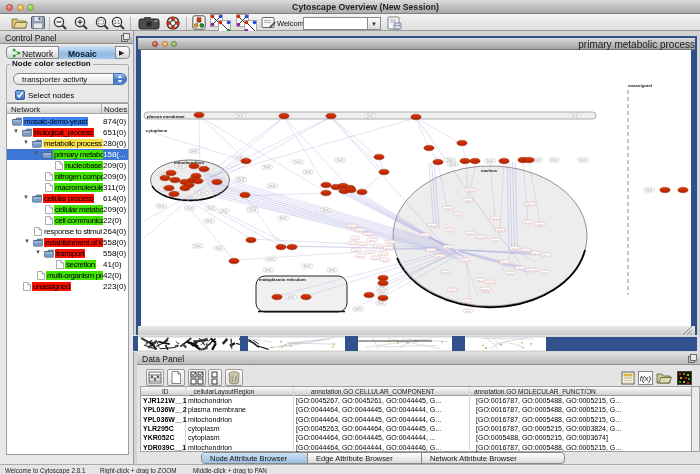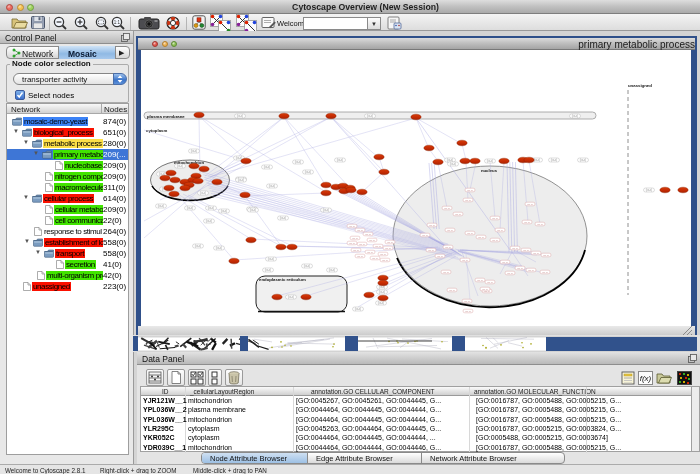--- a/index.html
+++ b/index.html
@@ -217,21 +217,21 @@
       </div>
       <div class="abs trow" style="top:44.5px">
         <div class="abs" style="left:0;top:0;width:121px;height:11px;background:#3e76d6"></div>
         <div class="abs" style="left:26px;top:1.5px;font-size:6px;color:#555">▼</div>
         <svg class="abs" style="left:35px;top:1px" width="10" height="9" viewBox="0 0 10 9">
           <path d="M0.5 2.5 L3.5 2.5 L4.5 1 L9.5 1 L9.5 2.5 Z" fill="#7291b4" stroke="#3c5a7c" stroke-width="0.6"></path>
           <rect x="0.5" y="2.5" width="9" height="5.8" rx="0.8" fill="#7b9cc0" stroke="#3c5a7c" stroke-width="0.6"></rect>
           <rect x="1.2" y="3.2" width="7.6" height="1.6" fill="#a9c2da" opacity="0.8"></rect>
         </svg>
         <div class="tlabel" style="left:46px;max-width:50px;overflow:hidden;background:#41e400;">primary metabo</div>
-        <div class="tcount" style="color:#fff;line-height:11px">209(...</div>
+        <div class="tcount" style="color:#fff;line-height:11px">158(...</div>
       </div>
       <div class="abs trow" style="top:55.5px">
         <svg class="abs" style="left:48px;top:1px" width="8" height="9" viewBox="0 0 8 9">
           <path d="M0.5 0.5 L5 0.5 L7.5 3 L7.5 8.5 L0.5 8.5 Z" fill="#ffffff" stroke="#8a8a8a" stroke-width="0.7"></path>
           <path d="M5 0.5 L5 3 L7.5 3" fill="none" stroke="#8a8a8a" stroke-width="0.7"></path>
         </svg>
         <div class="tlabel" style="left:57px;max-width:39px;overflow:hidden;background:#41e400;">nucleobase-</div>
         <div class="tcount" style="color:#000;line-height:11px">209(0)</div>
       </div>
       <div class="abs trow" style="top:66.5px">

